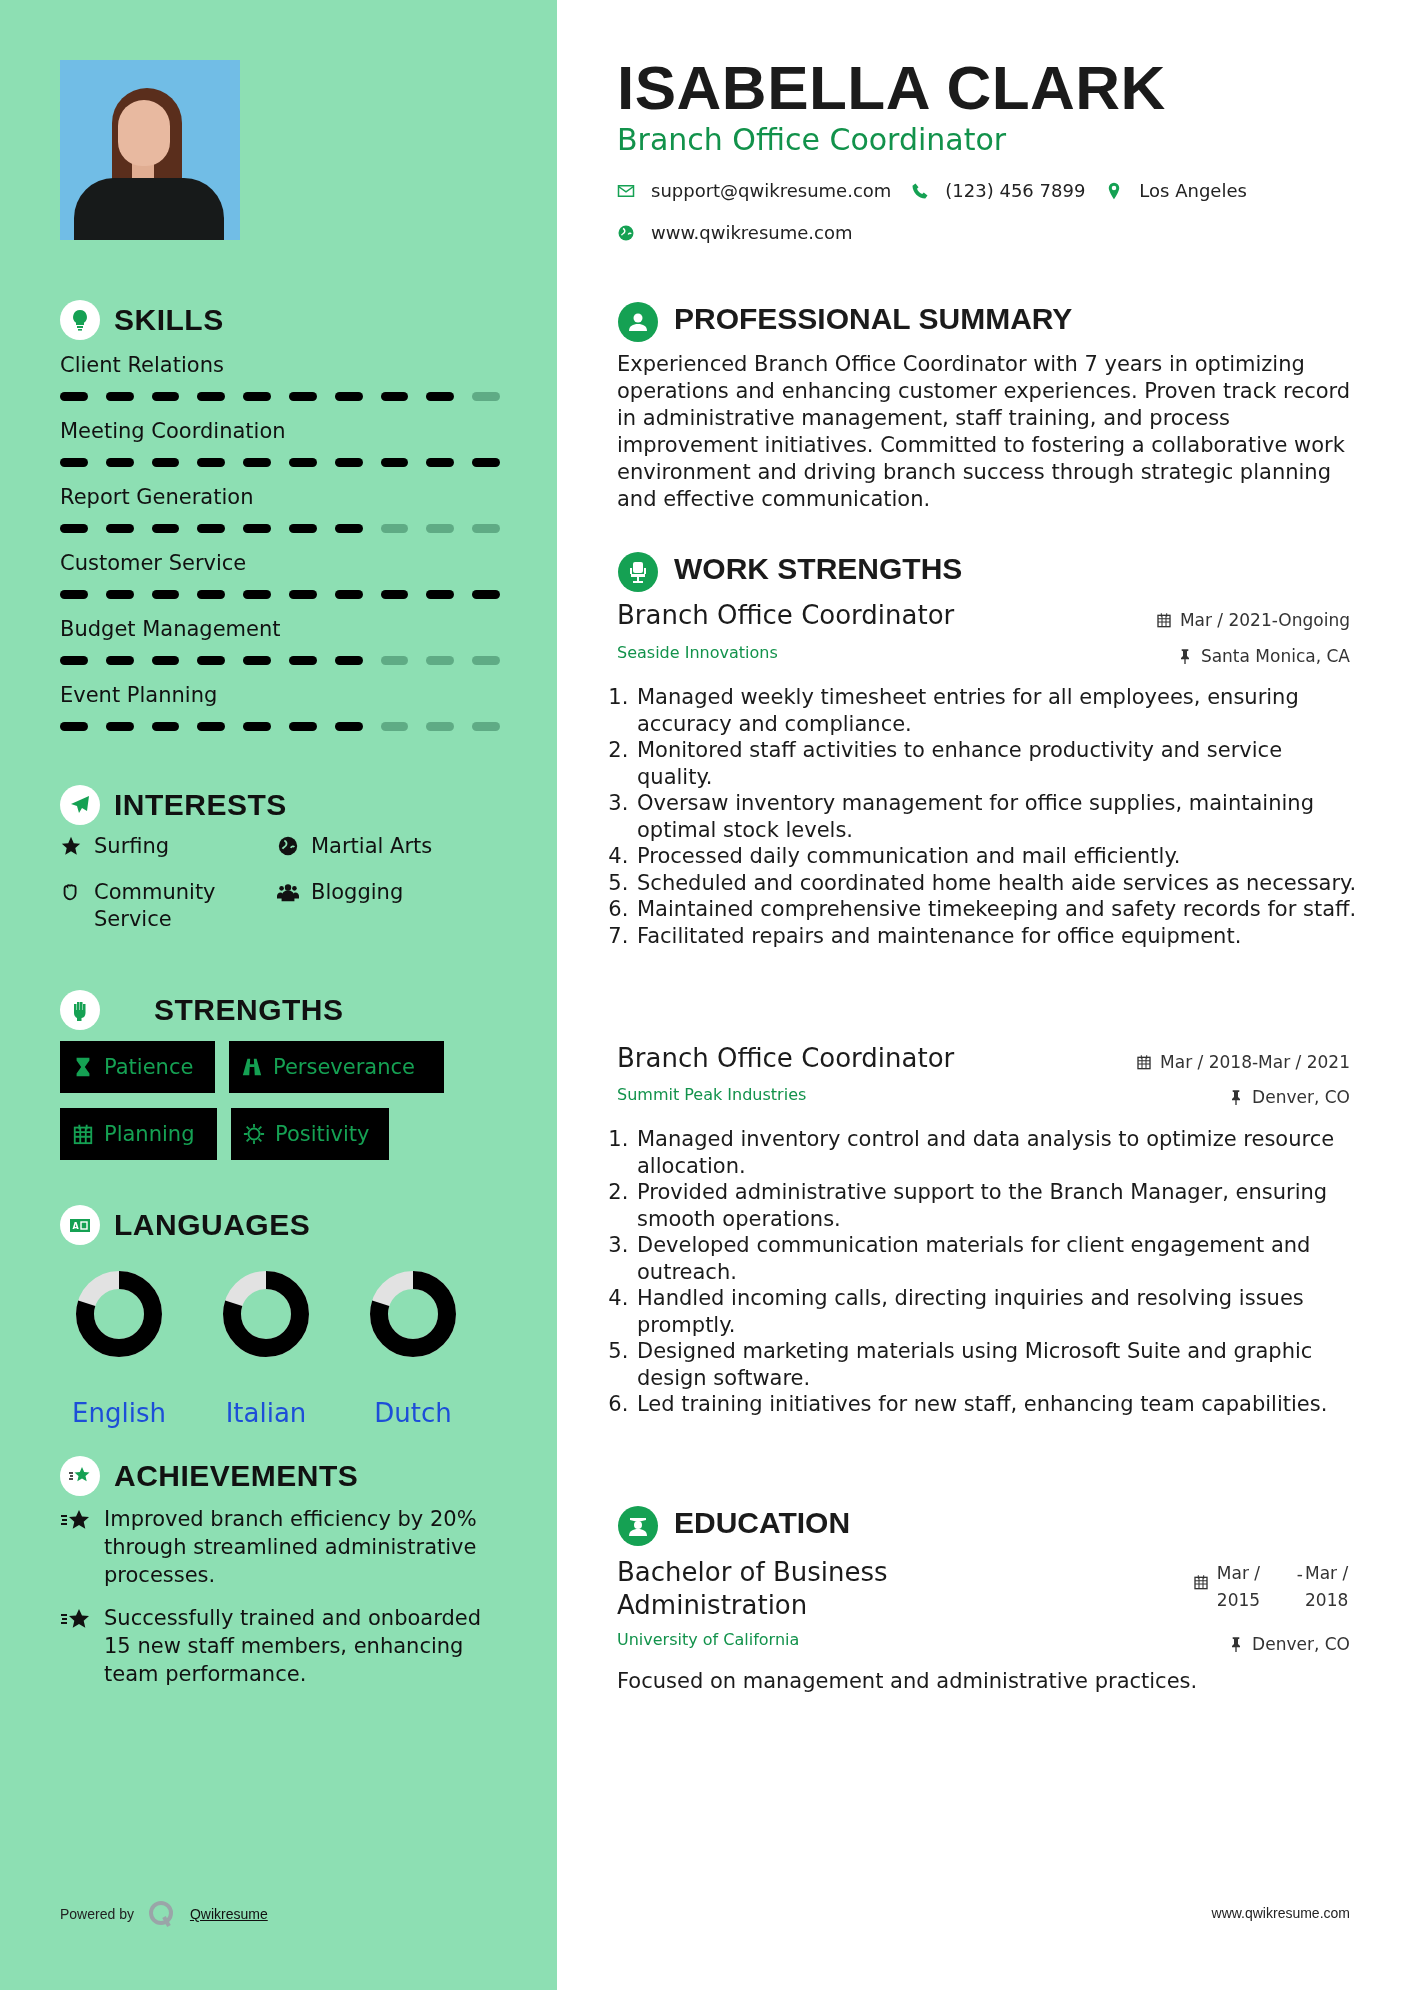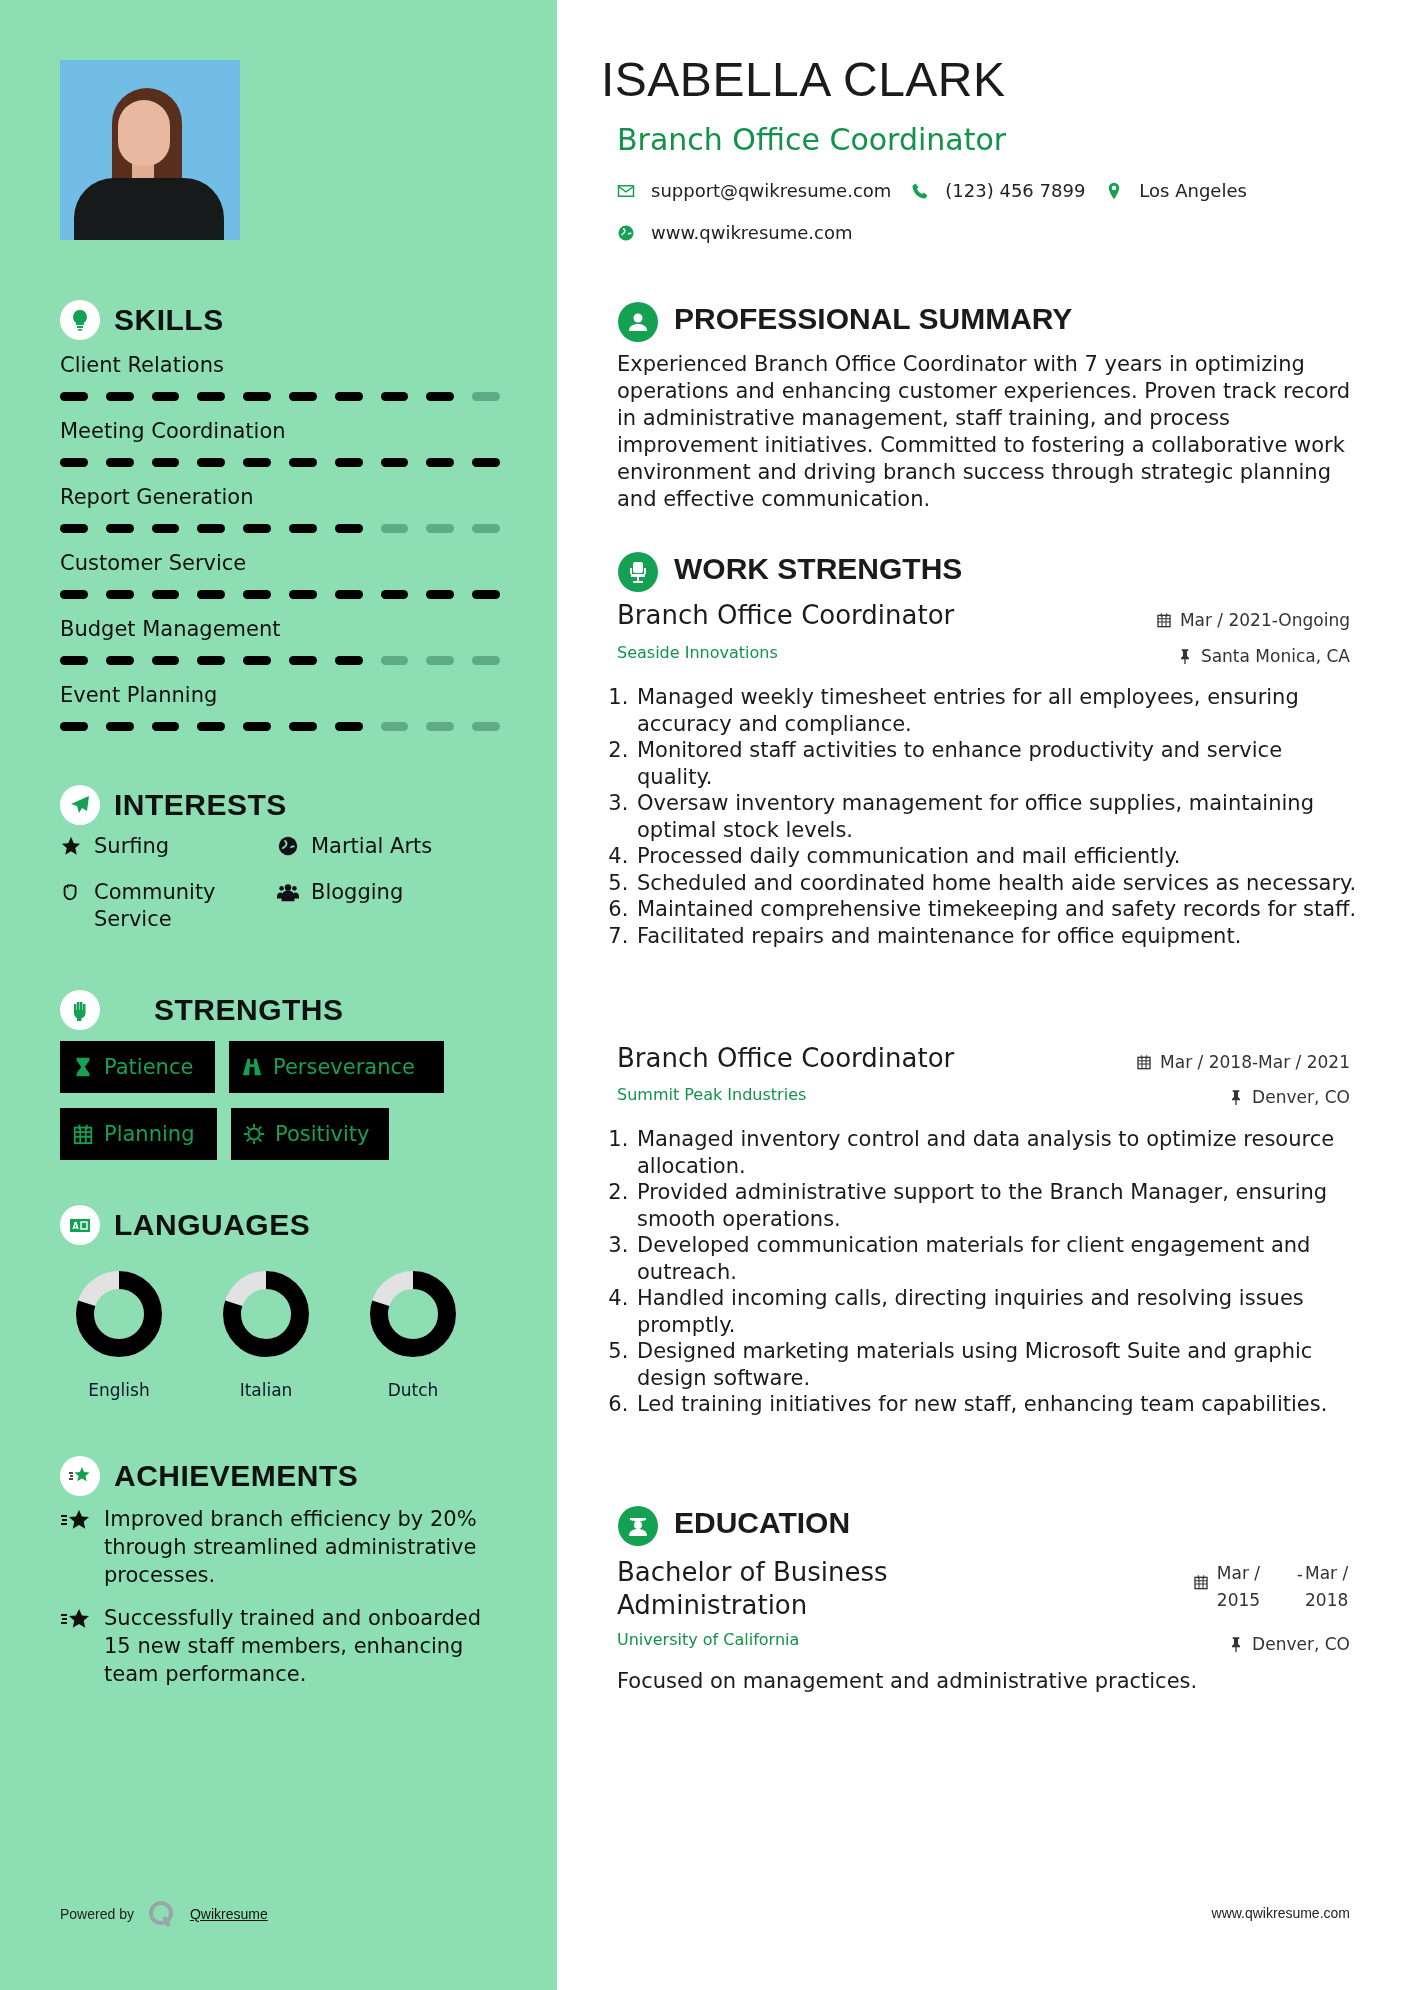--- a/index.html
+++ b/index.html
@@ -34,33 +34,33 @@
   .interest { position: absolute; display: flex; align-items: flex-start; font-size: 21px; color: #111; line-height: 27px; }
   .interest .ii { width: 22px; height: 22px; margin-right: 12px; margin-top: 2px; flex: none; }
 
   
   .badge { position: absolute; height: 52px; background: #000; display: flex; align-items: center; padding: 0 12px 0 12px; color: #15a153; font-size: 21px; }
   .badge svg { width: 22px; height: 22px; margin-right: 10px; }
 
   
   .lang { position: absolute; width: 110px; text-align: center; }
   .lang svg { width: 88px; height: 88px; display: block; margin: 0 auto; }
-  .lang .ln { font-size: 17px; color: #0f172a; margin-top: 22px; }
+  .lang .ln { font-size: 26px; color: #1d4ed8; margin-top: 40px; }
 
   
   .ach { position: absolute; left: 60px; width: 450px; display: flex; }
   .ach .ai { width: 32px; height: 28px; flex: none; margin-right: 12px; margin-top: 2px; }
   .ach .at { font-size: 21px; line-height: 28px; color: #111; }
 
   .powered { position: absolute; left: 60px; top: 1900px; display: flex; align-items: center; font-family: "Liberation Sans", sans-serif; font-size: 14px; color: #222; }
   .powered .q { width: 28px; height: 28px; margin: 0 14px; }
   .powered a { color: #111; text-decoration: underline; }
 
   
-  .name { position: absolute; left: 44px; top: 52px; font-family: "Liberation Sans", sans-serif; font-weight: 400; font-size: 48px; color: #1b1b1b; letter-spacing: 0.5px; }
+  .name { position: absolute; left: 60px; top: 52px; font-family: "Liberation Sans", sans-serif; font-weight: 700; font-size: 62px; color: #1b1b1b; letter-spacing: 0.5px; }
   .role { position: absolute; left: 60px; top: 122px; font-size: 30px; color: #12924b; }
   .contact { position: absolute; left: 60px; display: flex; align-items: center; font-size: 18px; color: #222; }
   .contact svg { width: 18px; height: 18px; margin-right: 16px; }
   .contact .sp { width: 20px; }
 
   .m-head { position: absolute; left: 61px; display: flex; align-items: flex-start; }
   .m-head .ic { width: 40px; height: 40px; border-radius: 50%; background: #15a153; display: flex; align-items: center; justify-content: center; margin-right: 16px; }
   .m-head .ic svg { width: 24px; height: 24px; }
   .m-head .t { font-family: "Liberation Sans", sans-serif; font-weight: 700; font-size: 30px; color: #1b1b1b; }
 

